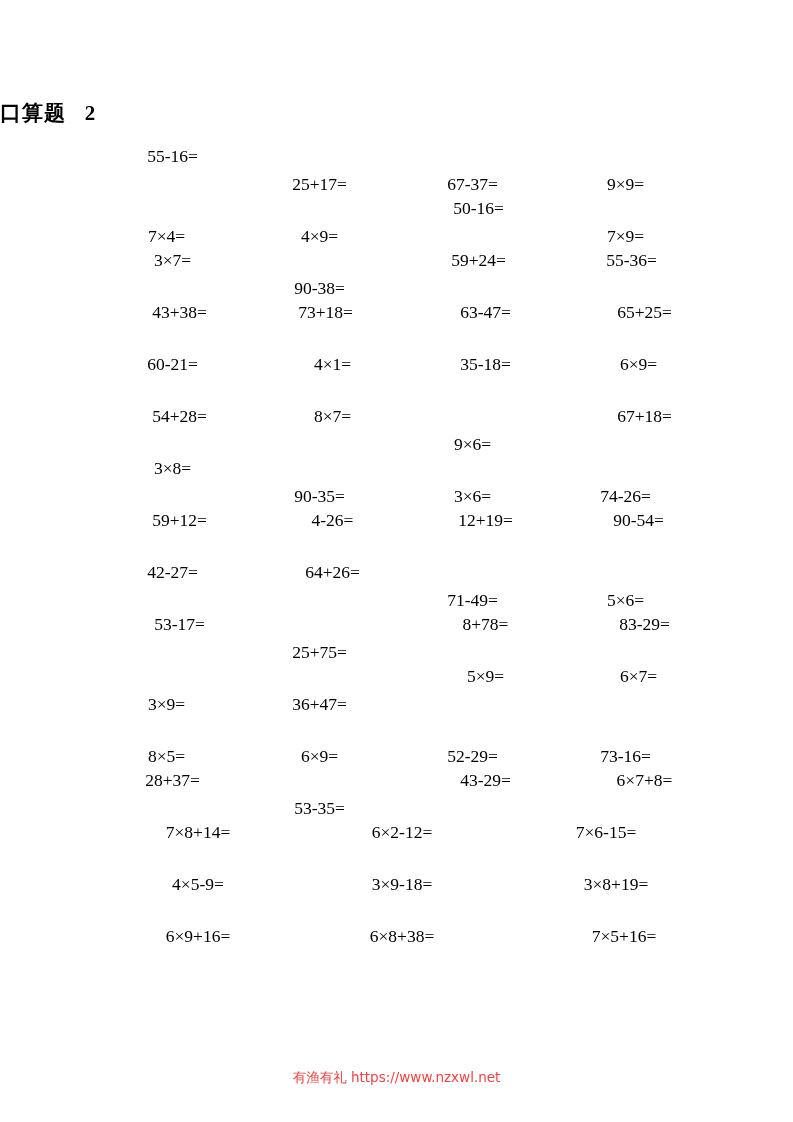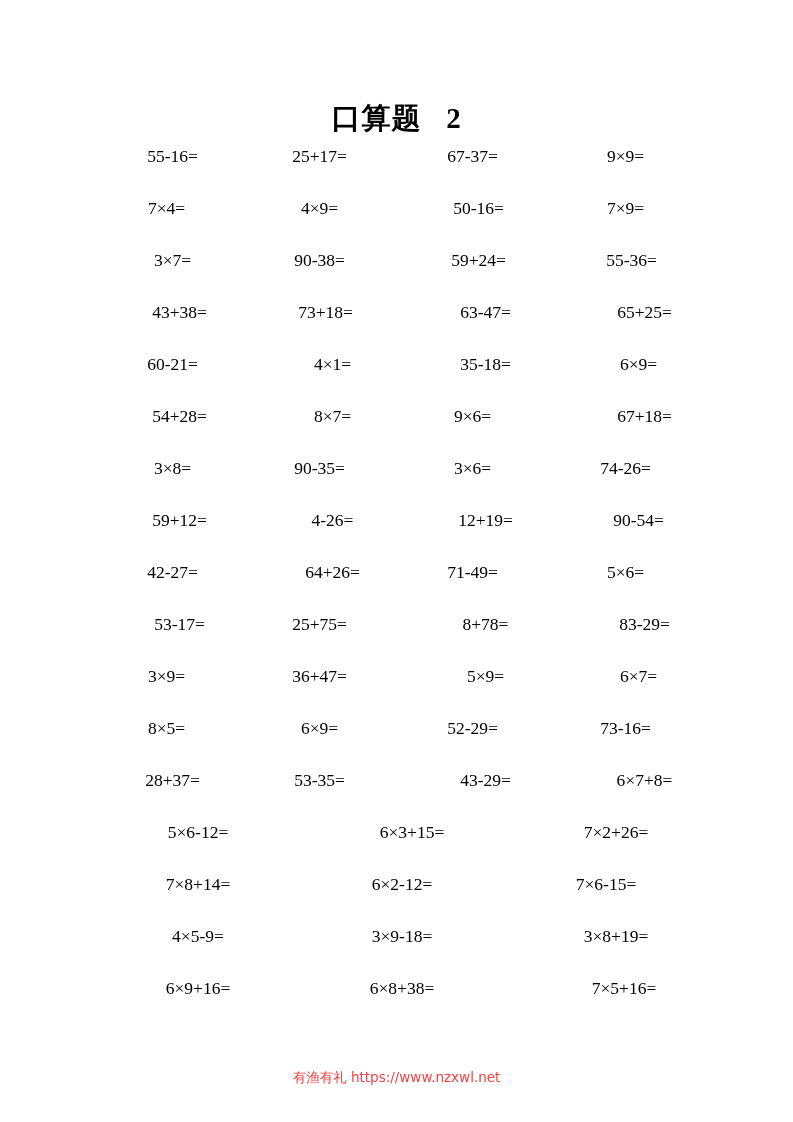--- a/index.html
+++ b/index.html
@@ -19,22 +19,22 @@
     position: absolute;
     inset: 0;
     width: 793px;
     height: 1122px;
   }
   .worksheet-title {
     position: absolute;
     top: 99px;
     left: 0;
     width: 793px;
-    text-align: center;
-    font-size: 29px;
+    text-align: left;
+    font-size: 21px;
     font-weight: bold;
     letter-spacing: 1px;
     white-space: pre;
     font-family: "Liberation Serif", "DejaVu Serif", serif;
   }
   .problems {
     position: absolute;
     top: 148px;
     left: 96px;
     width: 612px;
@@ -51,21 +51,21 @@
     flex: 1 1 33.3333%;
   }
   .cell {
     font-size: 17.5px;
     line-height: 1;
     text-align: center;
     white-space: nowrap;
     font-family: "Liberation Serif", "DejaVu Serif", serif;
   }
   
-  .prob-row.cols-4 .cell.shift-l { transform: translateX(-6px); }
+  .prob-row.cols-4 .cell.shift-l { transform: translateX(-6px); margin-top: 28px; }
   .prob-row.cols-4 .cell.shift-r { transform: translateX(7px); }
   .prob-row.cols-4 .cell.shift-rr { transform: translateX(13px); }
   .prob-row.cols-3 .cell.shift-c { transform: translateX(10px); }
   .prob-row.cols-3 .cell.shift-cc { transform: translateX(18px); }
 
   .footer-watermark {
     position: absolute;
     top: 1069px;
     left: 0;
     width: 793px;
@@ -169,25 +169,20 @@
       <div class="cell shift-l">73-16=</div>
     </div>
 
     <div class="prob-row cols-4">
       <div class="cell">28+37=</div>
       <div class="cell shift-l">53-35=</div>
       <div class="cell shift-r">43-29=</div>
       <div class="cell shift-rr">6×7+8=</div>
     </div>
 
-    <div class="prob-row cols-3">
-      <div class="cell">5×6-12=</div>
-      <div class="cell shift-c">6×3+15=</div>
-      <div class="cell shift-c">7×2+26=</div>
-    </div>
 
     <div class="prob-row cols-3">
       <div class="cell">7×8+14=</div>
       <div class="cell">6×2-12=</div>
       <div class="cell">7×6-15=</div>
     </div>
 
     <div class="prob-row cols-3">
       <div class="cell">4×5-9=</div>
       <div class="cell">3×9-18=</div>

